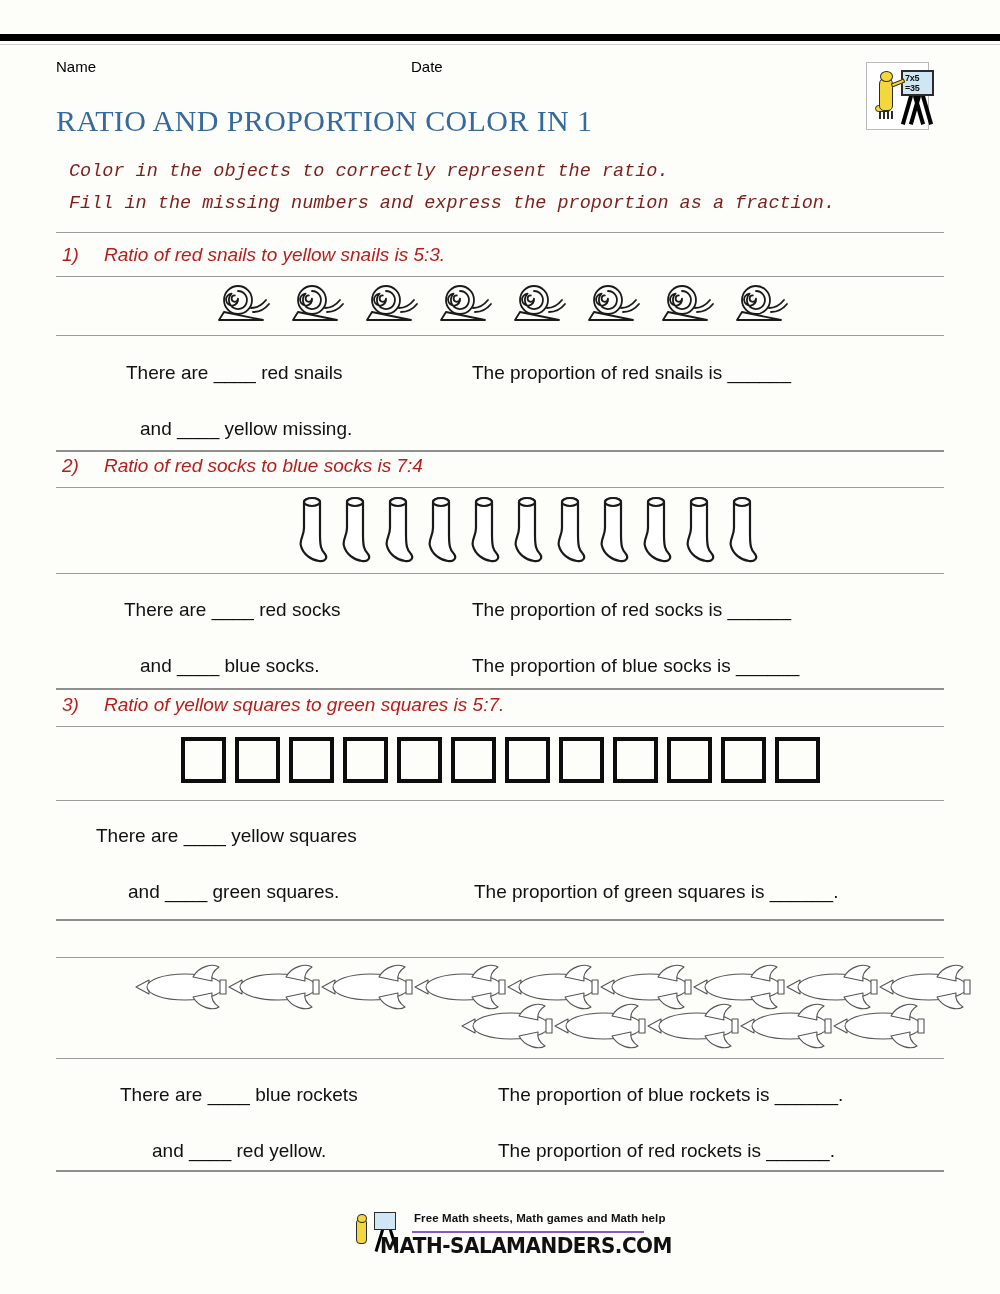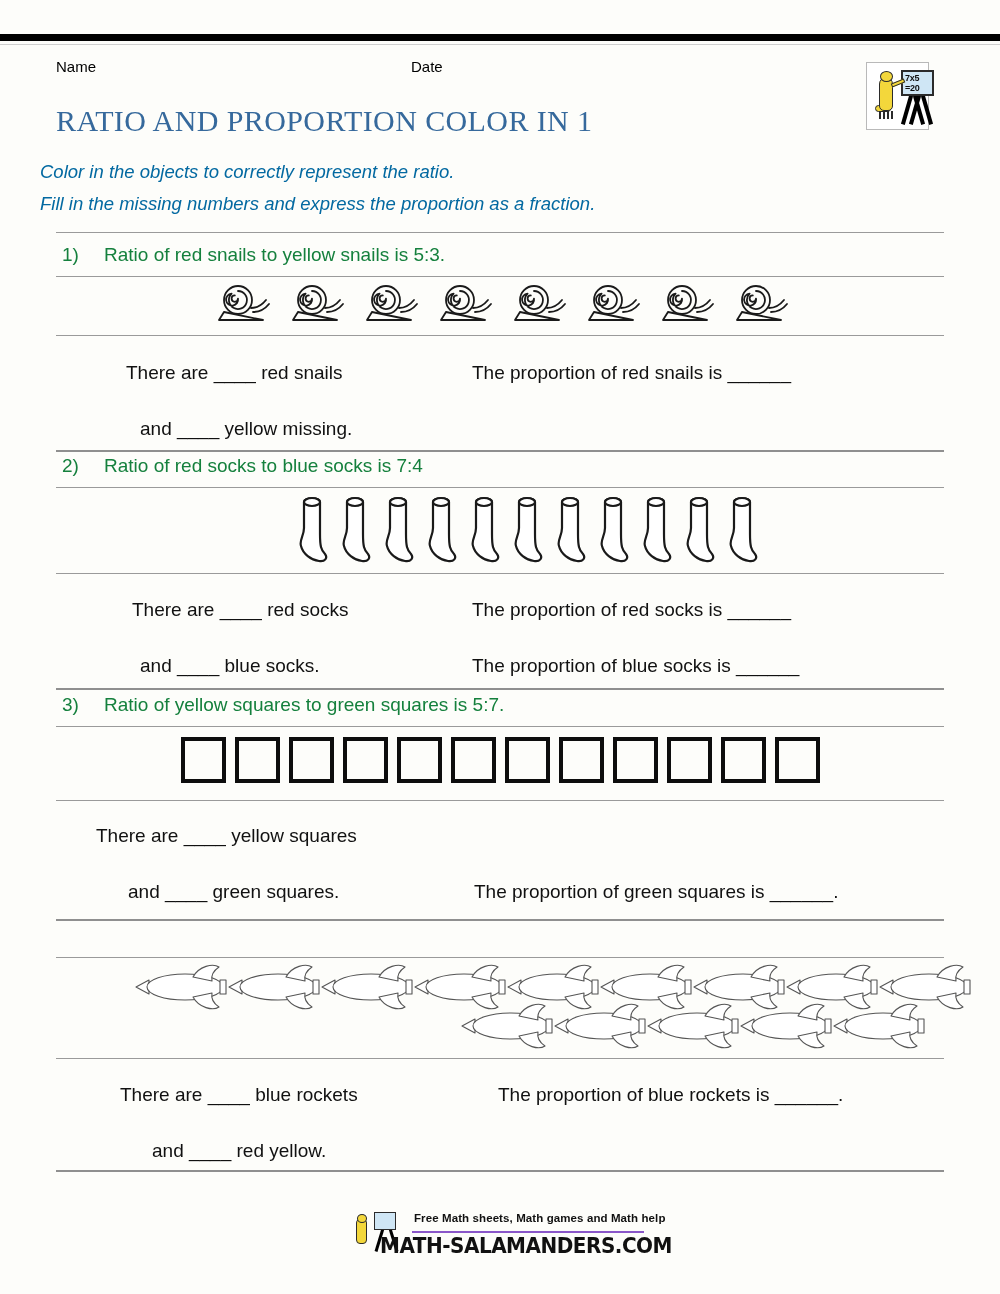--- a/index.html
+++ b/index.html
@@ -102,46 +102,48 @@
     position: absolute;
     left: 56px; top: 104px;
     font-family: "Liberation Serif", serif;
     font-size: 30px;
     letter-spacing: 0.4px;
     color: #36699c;
     white-space: nowrap;
   }
   .subtitle {
     position: absolute;
-    left: 40px;
+    left: 69px;
     font-style: italic;
     font-size: 18.5px;
-    color: #0369a1;
+    color: #7f1d1d;
     white-space: nowrap;
+    font-family: Liberation Mono, monospace;
   }
   .sub1 { top: 161px; }
   .sub2 { top: 193px; }
 
   
   .rule {
     position: absolute;
     left: 56px;
     width: 888px;
     height: 1px;
     background: #9a9a9a;
   }
   .rule.dbl { height: 2px; background: #8f8f8f; }
 
   
   .qline {
     position: absolute;
     left: 62px;
     font-size: 19px;
-    color: #15803d;
+    color: #b91c1c;
     white-space: nowrap;
+    font-style: italic;
   }
   .qnum { display: inline-block; width: 42px; }
 
   
   .ans {
     position: absolute;
     font-size: 19px;
     color: #111;
     white-space: nowrap;
   }
@@ -223,21 +225,21 @@
   </div>
 
   <div class="logo-box">
     <div class="logo-inner">
       <div class="easel-l"></div>
       <div class="easel-l2"></div>
       <div class="easel-r2"></div>
       <div class="easel-r"></div>
       <div class="board">
         <b>7x5</b>
-        <b>=20</b>
+        <b>=35</b>
       </div>
       <div class="sala-tail"></div>
       <div class="sala-body"></div>
       <div class="sala-head"></div>
       <div class="sala-arm"></div>
       <div class="sala-legs">
         <i style="left:0"></i>
           <i style="left:4px"></i>
           <i style="left:8px"></i>
           <i style="left:12px"></i>
@@ -427,21 +429,21 @@
 </svg></div>
       <div class="sock" style="left: 721px; top: 494px;"><svg width="42" height="70" viewBox="0 0 42 70">
   <g fill="#ffffff" stroke="#1a1a1a" stroke-width="2.2" stroke-linejoin="round">
     <path d="M13 8 C13 3 29 3 29 8 L29 40 C29 52 30 56 34 60 C37 64 34 68 28 67
              C20 66 12 60 10 52 C8 46 13 42 13 34 Z"></path>
     <ellipse cx="21" cy="8" rx="8" ry="4"></ellipse>
   </g>
 </svg></div>
     </div>
   <div class="rule" style="top:573px"></div>
-  <div class="ans" style="left:132px; top:599px">There are ____ red socks</div>
+  <div class="ans" style="left:124px; top:599px">There are ____ red socks</div>
   <div class="ans" style="left:472px; top:599px">The proportion of red socks is ______</div>
   <div class="ans" style="left:140px; top:655px">and ____ blue socks.</div>
   <div class="ans" style="left:472px; top:655px">The proportion of blue socks is ______</div>
 
   <div class="rule dbl" style="top:688px"></div>
   <div class="qline" style="top:694px">
     <span class="qnum">3)</span><span>Ratio of yellow squares to green squares is 5:7.</span>
   </div>
   <div class="rule" style="top:726px"></div>
   <div id="squares">
@@ -590,20 +592,21 @@
     <path d="M60 16 C66 5 80 2 86 6 C80 10 78 15 79 20 Z"></path>
     <path d="M60 36 C66 47 80 50 86 46 C80 42 78 37 79 32 Z"></path>
     <rect x="87" y="19" width="6" height="14"></rect>
   </g>
 </svg></div>
     </div>
   <div class="rule" style="top:1058px"></div>
   <div class="ans" style="left:120px; top:1084px">There are ____  blue rockets</div>
   <div class="ans" style="left:498px; top:1084px">The proportion of blue rockets is ______.</div>
   <div class="ans" style="left:152px; top:1140px">and ____  red yellow.</div>
+  <div class="ans" style="left:498px; top:1140px">The proportion of red rockets is ______.</div>
   <div class="rule dbl" style="top:1170px"></div>
 
   <div class="footer">
     <div class="foot-logo">
       <div class="fl-easel1"></div>
       <div class="fl-easel2"></div>
       <div class="fl-board"></div>
       <div class="fl-body"></div>
       <div class="fl-head"></div>
     </div>

